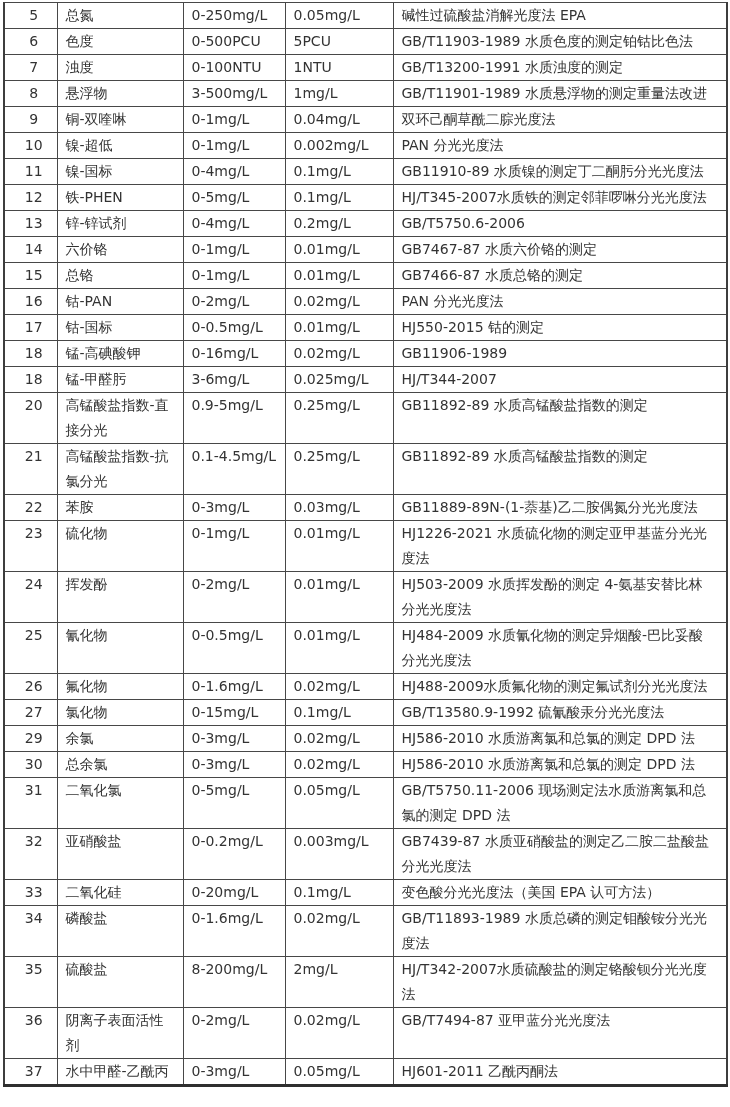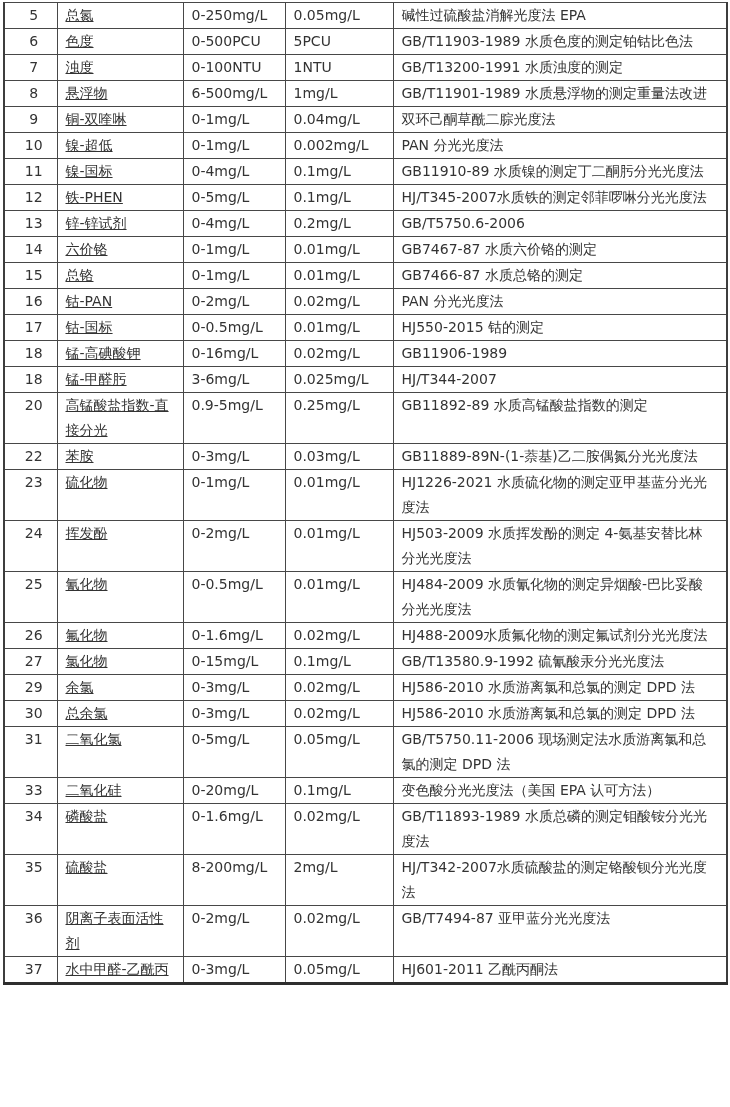--- a/index.html
+++ b/index.html
@@ -32,21 +32,21 @@
     vertical-align: top;
     padding: 0 2px 0 8px;
     overflow: hidden;
     white-space: pre-wrap;
     word-break: break-all;
   }
   td.col-no {
     text-align: center;
     padding: 0;
   }
-  td.col-name   { padding-right: 4px; text-decoration: underline; }
+  td.col-name   { padding-right: 4px; }
   td.col-method { padding-right: 2px; }
 </style>
 </head>
 <body>
 
 <div class="sheet">
   <table class="param-table">
     <colgroup>
       <col style="width:53px">
       <col style="width:126px">
@@ -72,21 +72,21 @@
         <tr>
           <td class="col-no">7</td>
           <td class="col-name">浊度</td>
           <td class="col-range">0-100NTU</td>
           <td class="col-resolution">1NTU</td>
           <td class="col-method">GB/T13200-1991 水质浊度的测定</td>
         </tr>
         <tr>
           <td class="col-no">8</td>
           <td class="col-name">悬浮物</td>
-          <td class="col-range">6-500mg/L</td>
+          <td class="col-range">3-500mg/L</td>
           <td class="col-resolution">1mg/L</td>
           <td class="col-method">GB/T11901-1989 水质悬浮物的测定重量法改进</td>
         </tr>
         <tr>
           <td class="col-no">9</td>
           <td class="col-name">铜-双喹啉</td>
           <td class="col-range">0-1mg/L</td>
           <td class="col-resolution">0.04mg/L</td>
           <td class="col-method">双环己酮草酰二腙光度法</td>
         </tr>
@@ -162,20 +162,28 @@
         </tr>
         <tr>
           <td class="col-no">20</td>
           <td class="col-name">高锰酸盐指数-直
 接分光</td>
           <td class="col-range">0.9-5mg/L</td>
           <td class="col-resolution">0.25mg/L</td>
           <td class="col-method">GB11892-89 水质高锰酸盐指数的测定</td>
         </tr>
         <tr>
+          <td class="col-no">21</td>
+          <td class="col-name">高锰酸盐指数-抗
+氯分光</td>
+          <td class="col-range">0.1-4.5mg/L</td>
+          <td class="col-resolution">0.25mg/L</td>
+          <td class="col-method">GB11892-89 水质高锰酸盐指数的测定</td>
+        </tr>
+        <tr>
           <td class="col-no">22</td>
           <td class="col-name">苯胺</td>
           <td class="col-range">0-3mg/L</td>
           <td class="col-resolution">0.03mg/L</td>
           <td class="col-method">GB11889-89N-(1-萘基)乙二胺偶氮分光光度法</td>
         </tr>
         <tr>
           <td class="col-no">23</td>
           <td class="col-name">硫化物</td>
           <td class="col-range">0-1mg/L</td>
@@ -229,20 +237,28 @@
         </tr>
         <tr>
           <td class="col-no">31</td>
           <td class="col-name">二氧化氯</td>
           <td class="col-range">0-5mg/L</td>
           <td class="col-resolution">0.05mg/L</td>
           <td class="col-method">GB/T5750.11-2006 现场测定法水质游离氯和总
 氯的测定 DPD 法</td>
         </tr>
         <tr>
+          <td class="col-no">32</td>
+          <td class="col-name">亚硝酸盐</td>
+          <td class="col-range">0-0.2mg/L</td>
+          <td class="col-resolution">0.003mg/L</td>
+          <td class="col-method">GB7439-87 水质亚硝酸盐的测定乙二胺二盐酸盐
+分光光度法</td>
+        </tr>
+        <tr>
           <td class="col-no">33</td>
           <td class="col-name">二氧化硅</td>
           <td class="col-range">0-20mg/L</td>
           <td class="col-resolution">0.1mg/L</td>
           <td class="col-method">变色酸分光光度法（美国 EPA 认可方法）</td>
         </tr>
         <tr>
           <td class="col-no">34</td>
           <td class="col-name">磷酸盐</td>
           <td class="col-range">0-1.6mg/L</td>

